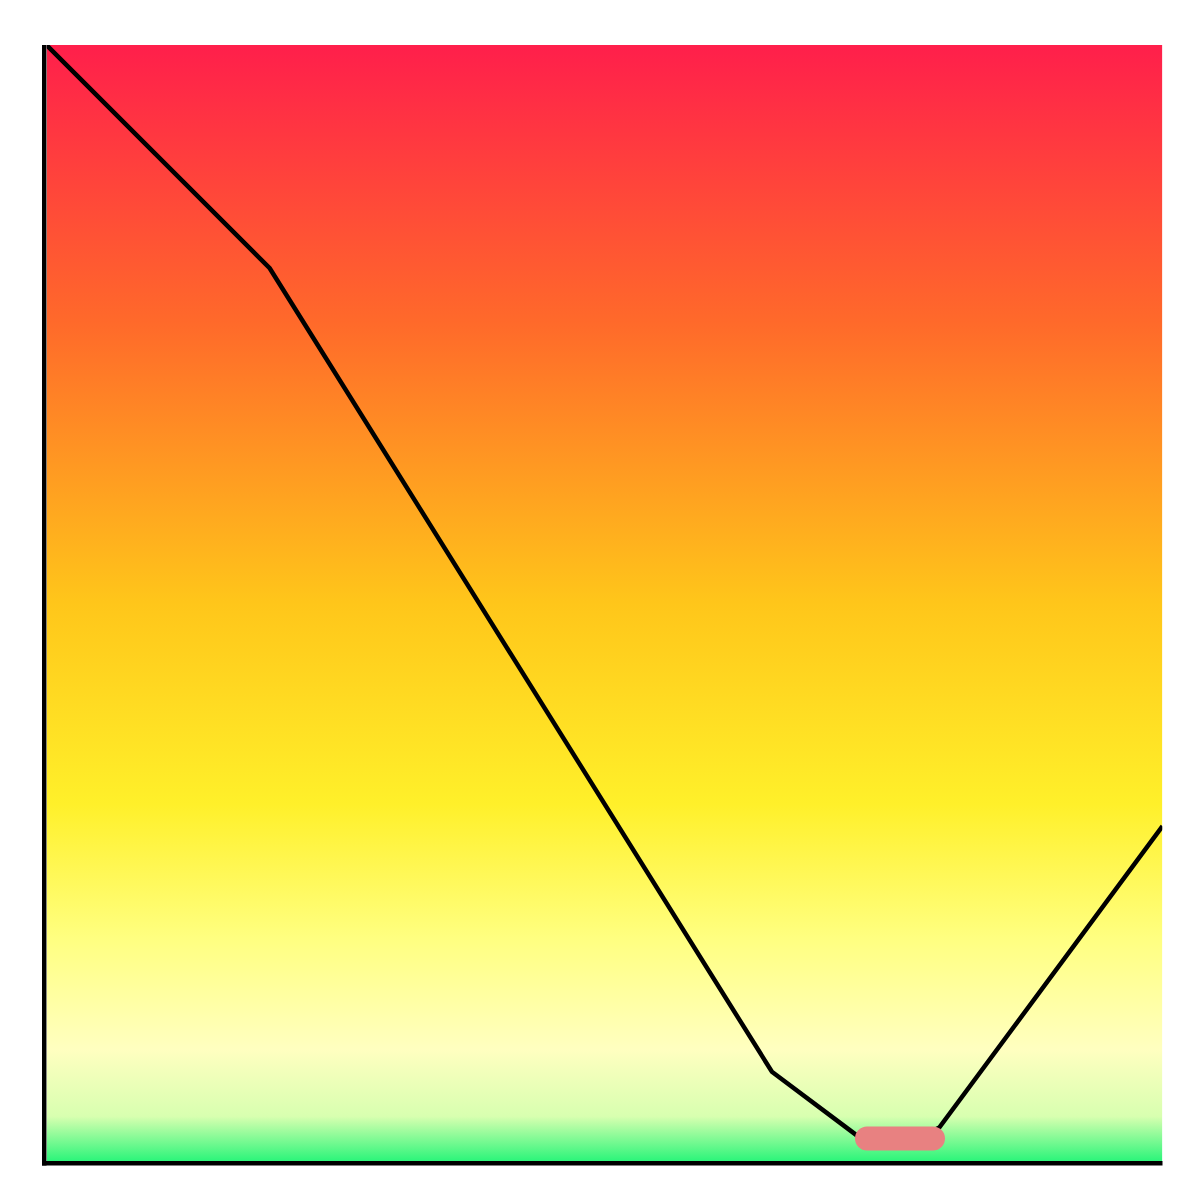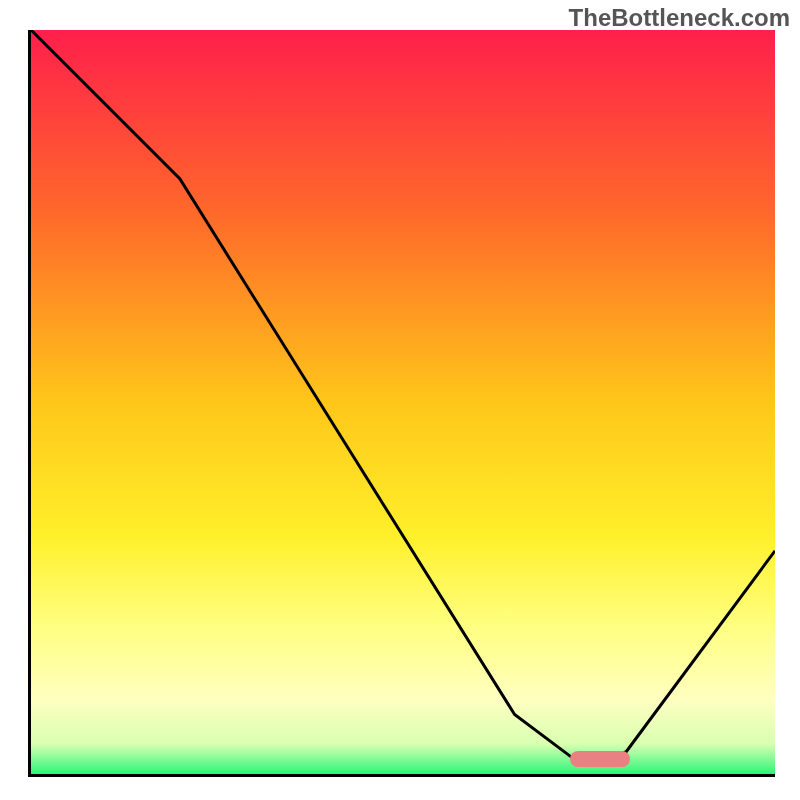--- a/index.html
+++ b/index.html
@@ -54,21 +54,20 @@
     position: absolute;
     background: #e88181;
     border-radius: 8px;
     z-index: 6;
   }
 </style>
 </head>
 <body>
 
 <div class="container">
-  <div class="watermark">TheBottleneck.com</div>
 
   <div class="plot-area">
     <svg class="gradient-bg" viewBox="0 0 744 744" preserveAspectRatio="none">
       <defs>
         <linearGradient id="bg-grad" x1="0" y1="0" x2="0" y2="1">
             <stop offset="0%" stop-color="#ff1f4b"></stop>
             <stop offset="25%" stop-color="#ff6a2a"></stop>
             <stop offset="50%" stop-color="#ffc61a"></stop>
             <stop offset="68%" stop-color="#fff02a"></stop>
             <stop offset="80%" stop-color="#ffff80"></stop>

